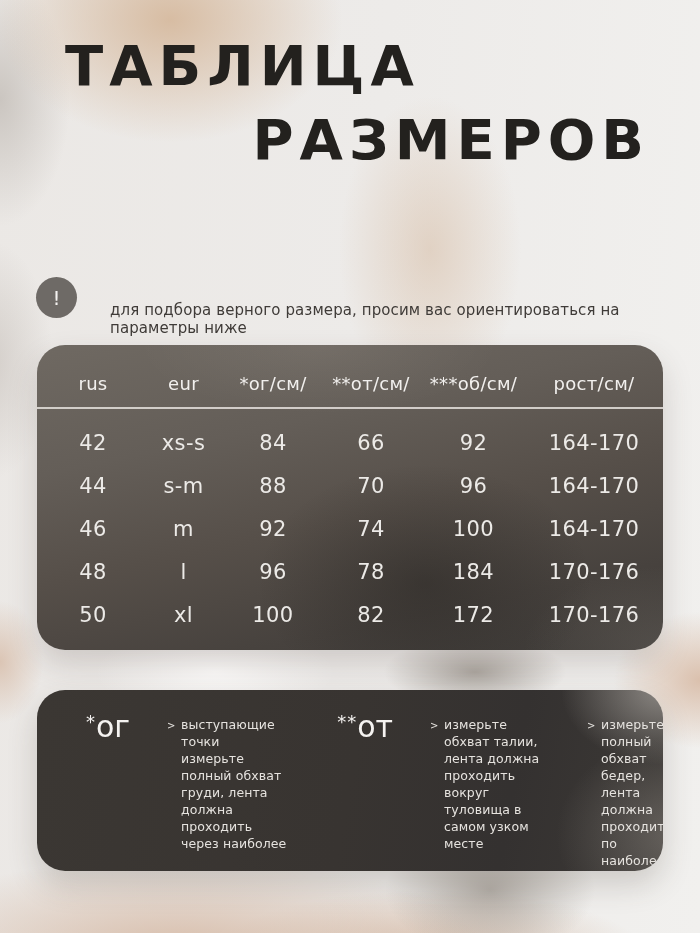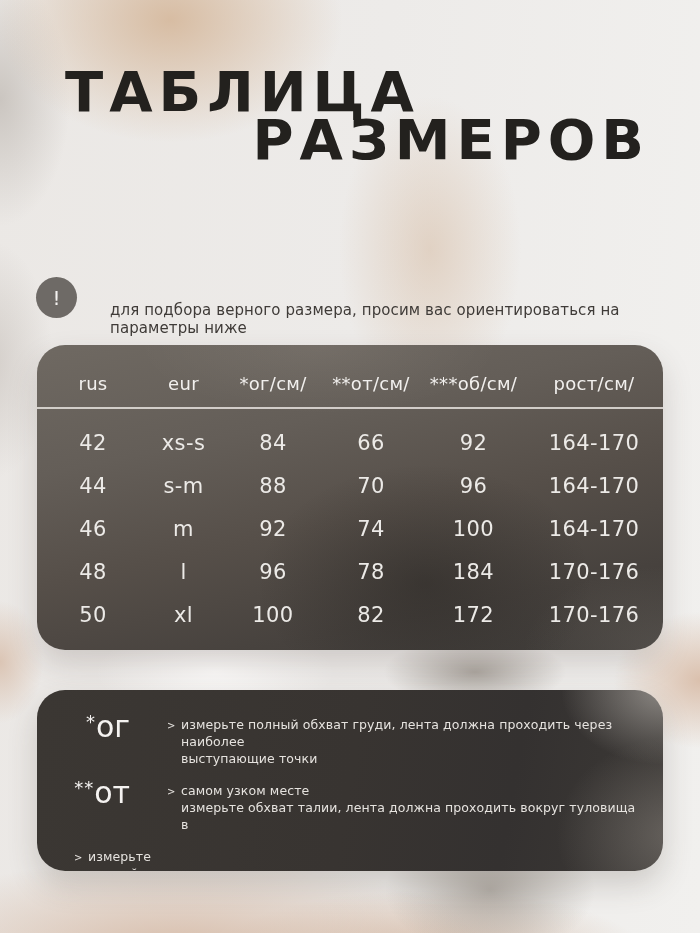--- a/index.html
+++ b/index.html
@@ -23,21 +23,21 @@
       radial-gradient(ellipse 150px 95px  at 490px 890px, rgba(140,132,123,.6),  rgba(140,132,123,0) 70%),
       radial-gradient(ellipse 420px 130px at 180px 950px, rgba(214,186,166,.95), rgba(214,186,166,0) 72%),
       radial-gradient(ellipse 300px 90px  at 430px 955px, rgba(210,180,158,.8),  rgba(210,180,158,0) 72%),
       linear-gradient(95deg,#ebe8e5 0%,#edebe9 50%,#f1f0ee 100%);
   }
   
   .title-line{
     position:absolute;z-index:2;color:#23211e;font-weight:bold;
     font-size:56px;line-height:1;letter-spacing:6px;white-space:nowrap;
   }
-  .title-l1{left:65px;top:64px;}
+  .title-l1{left:65px;top:38px;}
   .title-l2{right:50px;top:112px;}
   
   .notice-circle{
     position:absolute;z-index:2;left:36px;top:277px;width:41px;height:41px;
     border-radius:50%;background:#6e6a66;color:#f4f2f0;
     display:flex;align-items:center;justify-content:center;
     font-size:20px;font-weight:normal;
   }
   .notice-text{
     position:absolute;z-index:2;left:110px;top:295px;width:560px;
@@ -67,21 +67,21 @@
   
   .fn-card{
     position:absolute;z-index:2;left:37px;top:690px;width:626px;height:181px;
     border-radius:28px;overflow:hidden;box-sizing:border-box;
     padding:20px 20px 0 0;
     background:
       radial-gradient(ellipse 150px 110px at 100% 0%, rgba(205,200,194,.55), rgba(205,200,194,0) 68%),
       radial-gradient(ellipse 170px 140px at 102% 80%, rgba(170,163,156,.38), rgba(170,163,156,0) 70%),
       linear-gradient(100deg,#3b3733 0%,#383431 50%,#343130 75%,#3c3936 100%);
     box-shadow:0 14px 30px rgba(70,58,50,.2);
-    display:flex;flex-direction:column;gap:9px;
+    display:flex;flex-direction:row;gap:9px;
   }
   .fn-row{display:grid;grid-template-columns:93px 1fr;align-items:start;}
   .fn-label{
     text-align:right;color:#f5f3f1;font-size:30px;line-height:34px;white-space:nowrap;
   }
   .fn-label .ast{font-size:18px;position:relative;top:-9px;letter-spacing:1px;}
   .fn-text{
     position:relative;margin-top:6px;padding-left:51px;
     color:#e6e3df;font-size:12.5px;line-height:17px;letter-spacing:.1px;
   }
@@ -154,32 +154,32 @@
   </div>
 </div>
 
 <div class="fn-card">
   <div class="fn-row">
     <div class="fn-label">
       <span class="ast">*</span><span>ог</span>
     </div>
     <div class="fn-text">
       <span class="fn-marker">&gt;</span>
+      <div>выступающие точки</div>
       <div>измерьте полный обхват груди, лента должна проходить через наиболее</div>
-      <div>выступающие точки</div>
     </div>
   </div>
   <div class="fn-row">
     <div class="fn-label">
       <span class="ast">**</span><span>от</span>
     </div>
     <div class="fn-text">
       <span class="fn-marker">&gt;</span>
+      <div>измерьте обхват талии, лента должна проходить вокруг туловища в</div>
       <div>самом узком месте</div>
-      <div>измерьте обхват талии, лента должна проходить вокруг туловища в</div>
     </div>
   </div>
   <div class="fn-row">
     <div class="fn-text">
       <span class="fn-marker">&gt;</span>
       <div>измерьте полный обхват бедер, лента должна проходить по наиболее</div>
 
     </div>
   </div>
 </div>

